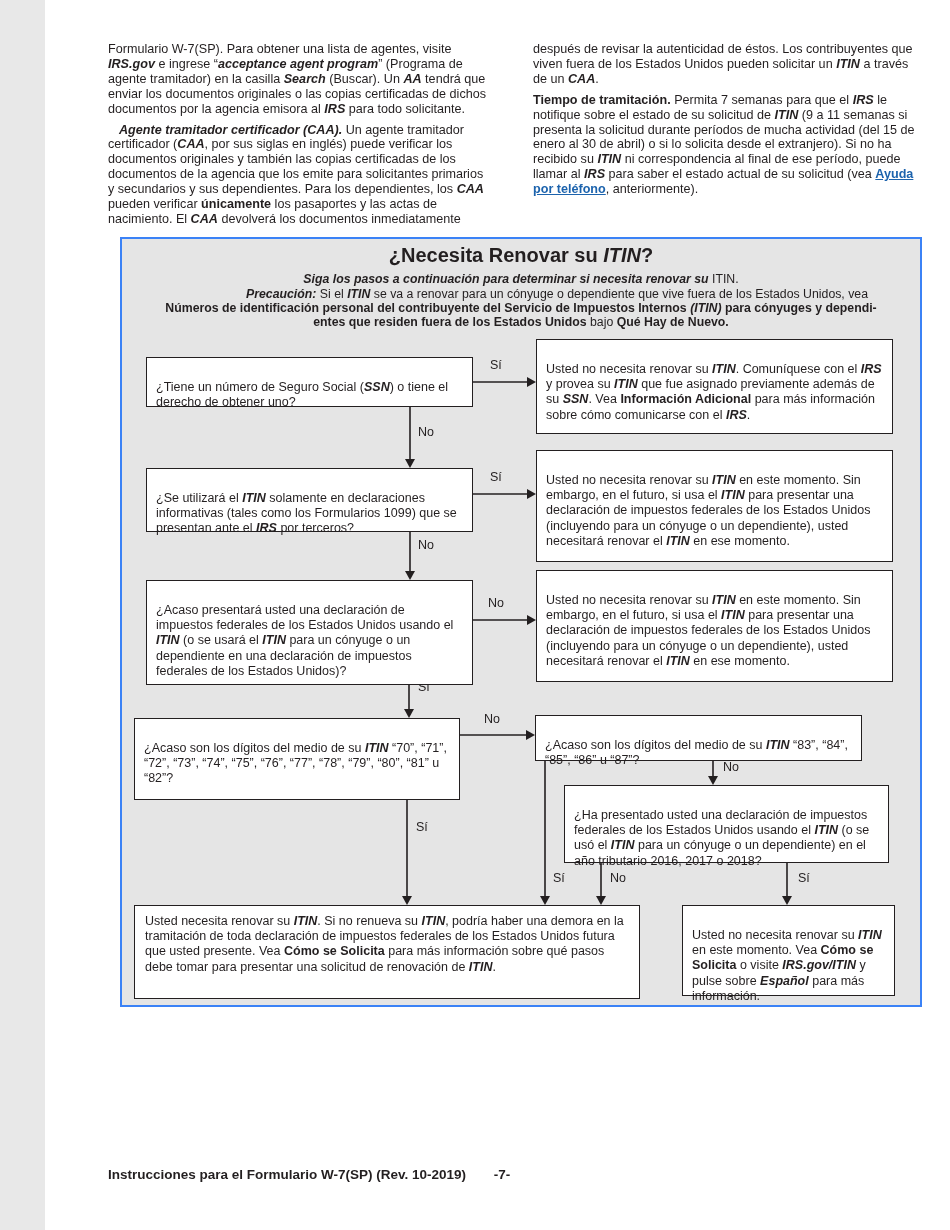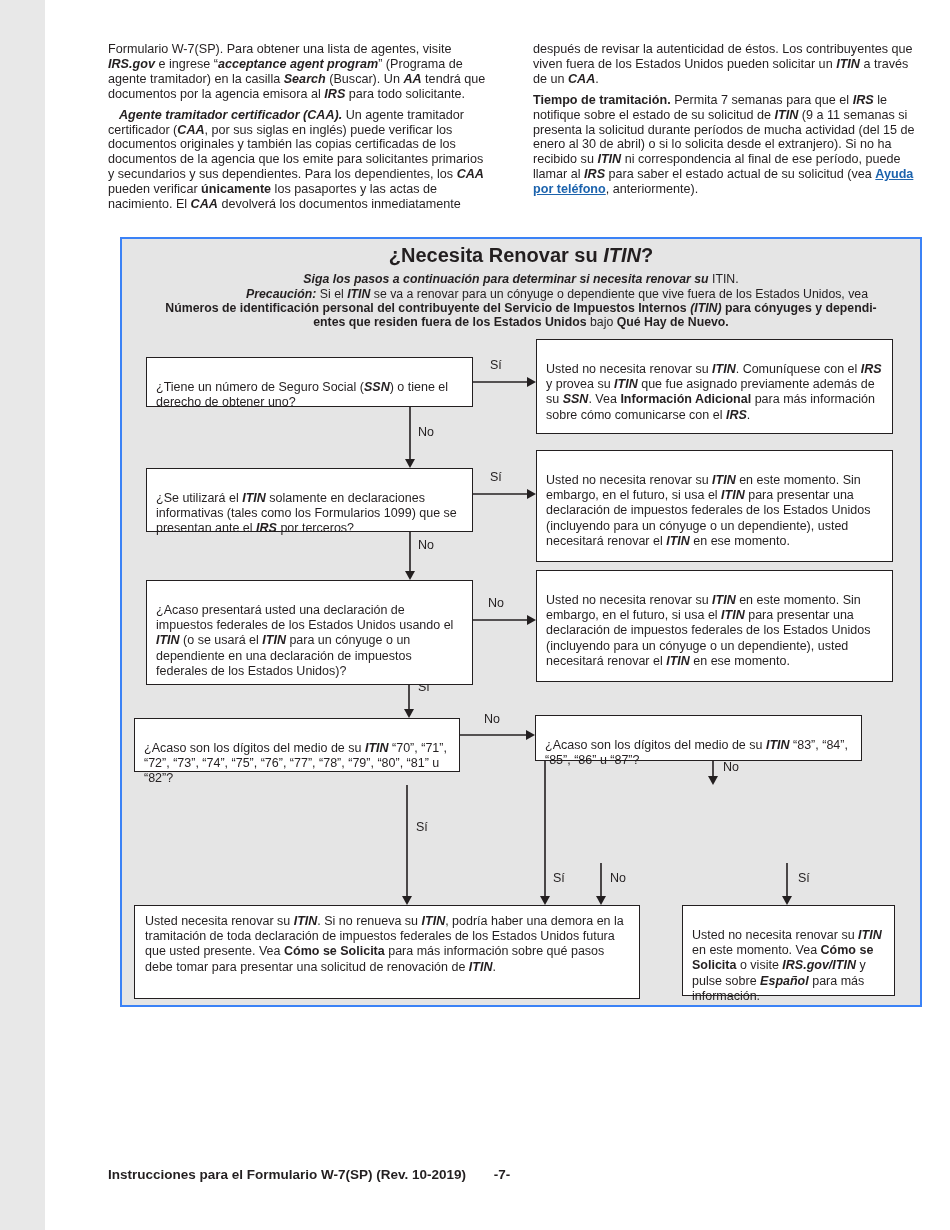--- a/index.html
+++ b/index.html
@@ -44,20 +44,21 @@
 </head>
 <body>
 
 <div class="page">
 
   <div class="col col-left">
       <div class="para">
         <div class="tline">Formulario W-7(SP). Para obtener una lista de agentes, visite</div>
         <div class="tline"><span class="sg-i">IRS.gov</span> e ingrese “<span class="sg-i">acceptance agent program</span>” (Programa de</div>
         <div class="tline">agente tramitador) en la casilla <span class="sg-i">Search</span> (Buscar). Un <span class="sg-i">AA</span> tendrá que</div>
+        <div class="tline">enviar los documentos originales o las copias certificadas de dichos</div>
         <div class="tline">documentos por la agencia emisora al <span class="sg-i">IRS</span> para todo solicitante.</div>
       </div>
       <div class="para">
         <div class="tline"><span class="sg-in"></span><span class="sg-bi">Agente tramitador certificador (CAA).</span>  Un agente tramitador</div>
         <div class="tline">certificador (<span class="sg-i">CAA</span>, por sus siglas en inglés) puede verificar los</div>
         <div class="tline">documentos originales y también las copias certificadas de los</div>
         <div class="tline">documentos de la agencia que los emite para solicitantes primarios</div>
         <div class="tline">y secundarios y sus dependientes. Para los dependientes, los <span class="sg-i">CAA</span></div>
         <div class="tline">pueden verificar <span class="sg-b">únicamente</span> los pasaportes y las actas de</div>
         <div class="tline">nacimiento. El <span class="sg-i">CAA</span> devolverá los documentos inmediatamente</div>
@@ -150,22 +151,23 @@
     <div class="lbl" style="left:431px;top:632px">Sí</div>
     <div class="lbl" style="left:488px;top:632px">No</div>
     <div class="lbl" style="left:676px;top:632px">Sí</div>
 
     <div class="box" style="left:24px;top:118px;width:327px;height:50px">¿Tiene un número de Seguro Social (<span class="sg-i">SSN</span>) o tiene el derecho de obtener uno?</div>
     <div class="box" style="left:414px;top:100px;width:357px;height:95px">Usted no necesita renovar su <span class="sg-i">ITIN</span>. Comuníquese con el <span class="sg-i">IRS</span> y provea su <span class="sg-i">ITIN</span> que fue asignado previamente además de su <span class="sg-i">SSN</span>. Vea <span class="sg-b">Información Adicional</span> para más información sobre cómo comunicarse con el <span class="sg-i">IRS</span>.</div>
     <div class="box" style="left:24px;top:229px;width:327px;height:64px">¿Se utilizará el <span class="sg-i">ITIN</span> solamente en declaraciones informativas (tales como los Formularios 1099) que se presentan ante el <span class="sg-i">IRS</span> por terceros?</div>
     <div class="box" style="left:414px;top:211px;width:357px;height:112px">Usted no necesita renovar su <span class="sg-i">ITIN</span> en este momento. Sin embargo, en el futuro, si usa el <span class="sg-i">ITIN</span> para presentar una declaración de impuestos federales de los Estados Unidos (incluyendo para un cónyuge o un dependiente), usted necesitará renovar el <span class="sg-i">ITIN</span> en ese momento.</div>
     <div class="box" style="left:24px;top:341px;width:327px;height:105px">¿Acaso presentará usted una declaración de impuestos federales de los Estados Unidos usando el <span class="sg-i">ITIN</span> (o se usará el <span class="sg-i">ITIN</span> para un cónyuge o un dependiente en una declaración de impuestos federales de los Estados Unidos)?</div>
     <div class="box" style="left:414px;top:331px;width:357px;height:112px">Usted no necesita renovar su <span class="sg-i">ITIN</span> en este momento. Sin embargo, en el futuro, si usa el <span class="sg-i">ITIN</span> para presentar una declaración de impuestos federales de los Estados Unidos (incluyendo para un cónyuge o un dependiente), usted necesitará renovar el <span class="sg-i">ITIN</span> en ese momento.</div>
-    <div class="box" style="left:12px;top:479px;width:326px;height:54px">¿Acaso son los dígitos del medio de su <span class="sg-i">ITIN</span> “70”, “71”, “72”, “73”, “74”, “75”, “76”, “77”, “78”, “79”, “80”, “81” u “82”?</div>
+    <div class="box" style="left:12px;top:479px;width:326px;height:82px">¿Acaso son los dígitos del medio de su <span class="sg-i">ITIN</span> “70”, “71”, “72”, “73”, “74”, “75”, “76”, “77”, “78”, “79”, “80”, “81” u “82”?</div>
     <div class="box" style="left:413px;top:476px;width:327px;height:45px">¿Acaso son los dígitos del medio de su <span class="sg-i">ITIN</span> “83”, “84”, “85”, “86” u “87”?</div>
+    <div class="box" style="left:442px;top:546px;width:325px;height:78px">¿Ha presentado usted una declaración de impuestos federales de los Estados Unidos usando el <span class="sg-i">ITIN</span> (o se usó el <span class="sg-i">ITIN</span> para un cónyuge o un dependiente) en el año tributario 2016, 2017 o 2018?</div>
     <div class="box" style="left:12px;top:666px;width:506px;height:94px;padding:8px 10px">Usted necesita renovar su <span class="sg-i">ITIN</span>. Si no renueva su <span class="sg-i">ITIN</span>, podría haber una demora en la tramitación de toda declaración de impuestos federales de los Estados Unidos futura que usted presente. Vea <span class="sg-b">Cómo se Solicita</span> para más información sobre qué pasos debe tomar para presentar una solicitud de renovación de <span class="sg-i">ITIN</span>.</div>
     <div class="box" style="left:560px;top:666px;width:213px;height:91px">Usted no necesita renovar su <span class="sg-i">ITIN</span> en este momento. Vea <span class="sg-b">Cómo se Solicita</span> o visite <span class="sg-i">IRS.gov/ITIN</span> y pulse sobre <span class="sg-i">Español</span> para más información.</div>
   </div>
 
   <div class="footer">
     <span>Instrucciones para el Formulario W-7(SP) (Rev. 10-2019)</span>
     <span class="pg">-7-</span>
   </div>
 
 </div>

